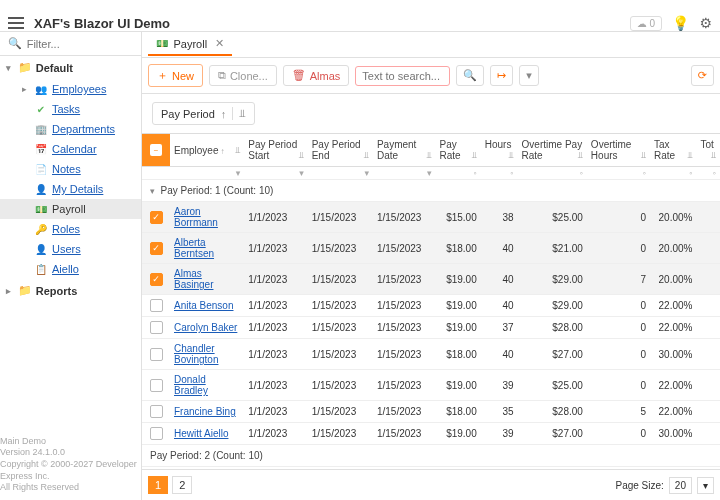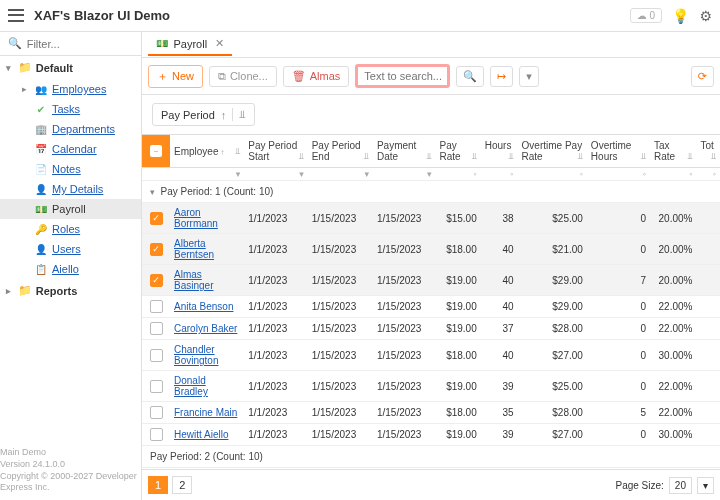--- a/index.html
+++ b/index.html
@@ -1,18 +1,18 @@
 <!DOCTYPE html>
 <html><head>
 <meta charset="utf-8">
 <style>
 *{box-sizing:border-box;margin:0;padding:0;font-family:Arial,sans-serif}
 body{font-size:11px;color:#333;background:#fff}
 .app{display:flex;flex-direction:column;height:500px;width:720px;overflow:hidden}
-.header{display:flex;align-items:center;height:32px;padding:0 8px;border-bottom:1px solid #e0e0e0}
+.header{display:flex;align-items:flex-end;height:32px;padding:0 8px;border-bottom:1px solid #e0e0e0}
 .hamburger{width:16px;height:16px;display:flex;flex-direction:column;justify-content:space-around;cursor:pointer;margin-right:10px}
 .hamburger span{height:2px;background:#555}
 .app-title{font-weight:bold;font-size:13px}
 .header-right{margin-left:auto;display:flex;align-items:center;gap:10px}
 .badge{border:1px solid #ddd;border-radius:3px;padding:1px 6px;font-size:10px;color:#aaa}
 .icon-btn{cursor:pointer;color:#666;font-size:14px}
 .body{display:flex;flex:1;overflow:hidden}
 .sidebar{width:142px;border-right:1px solid #e0e0e0;display:flex;flex-direction:column}
 .filter-box{display:flex;align-items:center;padding:5px 8px;border-bottom:1px solid #e0e0e0;color:#999}
 .filter-box input{border:none;outline:none;font-size:11px;margin-left:5px;width:90px}
@@ -27,21 +27,21 @@
 .main{flex:1;display:flex;flex-direction:column;overflow:hidden}
 .tabs{display:flex;align-items:center;border-bottom:1px solid #e0e0e0;height:26px;padding-left:6px}
 .tab{display:flex;align-items:center;gap:5px;padding:4px 8px;border-bottom:2px solid #ff6a00;font-size:11px}
 .tab-icon{color:#ff6a00;font-size:10px}
 .tab-close{color:#888;cursor:pointer;margin-left:3px}
 .toolbar{display:flex;align-items:center;padding:6px;gap:6px;border-bottom:1px solid #e0e0e0}
 .btn{display:flex;align-items:center;gap:4px;border:1px solid #ddd;border-radius:3px;padding:3px 8px;font-size:11px;cursor:pointer;background:#fff}
 .btn-new{color:#ff6a00;border-color:#ffb380}
 .btn-del{color:#d9534f}
 .btn-clone{color:#999}
-.search-box{border:3px solid #fca5a5;border-radius:3px;padding:3px 6px;font-size:11px;width:95px;outline:none}
+.search-box{border:1px solid #fca5a5;border-radius:3px;padding:3px 6px;font-size:11px;width:95px;outline:none}
 .tb-icon{border:1px solid #ddd;border-radius:3px;padding:3px 6px;cursor:pointer;color:#ff6a00;font-size:11px}
 .refresh{margin-left:auto}
 .group-bar{padding:8px 10px}
 .group-chip{display:inline-flex;align-items:center;border:1px solid #ddd;border-radius:3px;padding:4px 8px;font-size:11px;gap:6px}
 .grid-wrap{flex:1;overflow:auto}
 .grid{width:100%;border-collapse:collapse;font-size:10px}
 .grid th{background:#fff;border-bottom:1px solid #ddd;border-top:1px solid #ddd;padding:5px 4px;text-align:left;font-weight:normal;color:#444;position:relative}
 .grid th .hf{float:right;color:#aaa;font-size:9px;cursor:pointer}
 .grid th .ha{color:#aaa;font-size:8px;margin-left:2px}
 .grid td{border-bottom:1px solid #eee;padding:4px;vertical-align:middle}
@@ -148,20 +148,21 @@
           <div class="nav-group">
             <span class="chev">▸</span>
             <span class="folder-icon">📁</span>
             <span>Reports</span>
           </div>
         </div>
       <div class="footer">
         <div>Main Demo</div>
         <div>Version 24.1.0.0</div>
         <div>Copyright © 2000-2027 Developer Express Inc.</div>
+        <div>All Rights Reserved</div>
       </div>
     </div>
     <div class="main">
       <div class="tabs">
         <div class="tab">
           <span class="tab-icon">💵</span>
           <span>Payroll</span>
           <span class="tab-close">✕</span>
         </div>
       </div>
@@ -369,21 +370,21 @@
                 <td class="num">39</td>
                 <td class="num">$25.00</td>
                 <td class="num">0</td>
                 <td class="num">22.00%</td>
                 <td></td>
               </tr>
               <tr class="data-row">
                 <td style="text-align:center">
                   <div class="chk "></div>
                 </td>
-                <td><a>Francine Main</a></td>
+                <td><a>Francine Bing</a></td>
                 <td>1/1/2023</td>
                 <td>1/15/2023</td>
                 <td>1/15/2023</td>
                 <td class="num">$18.00</td>
                 <td class="num">35</td>
                 <td class="num">$28.00</td>
                 <td class="num">5</td>
                 <td class="num">22.00%</td>
                 <td></td>
               </tr>

